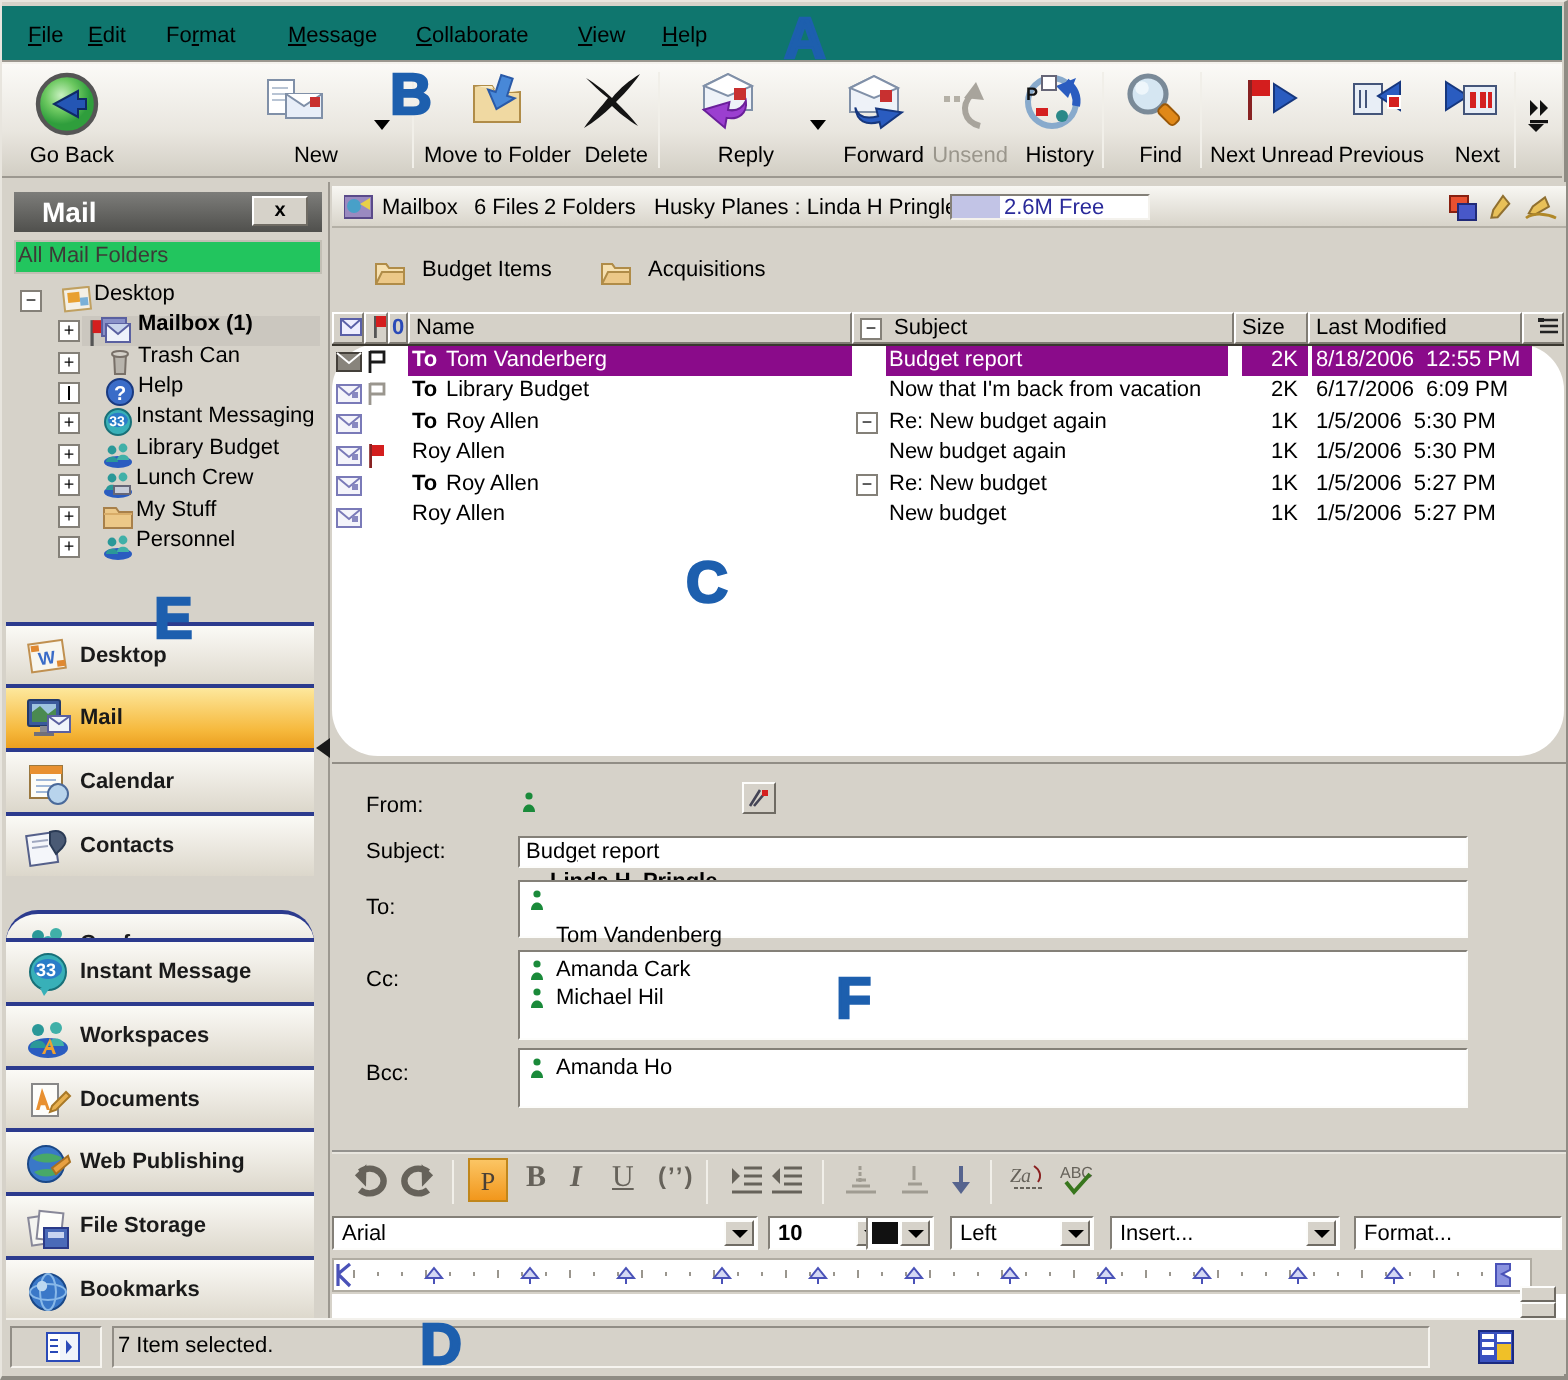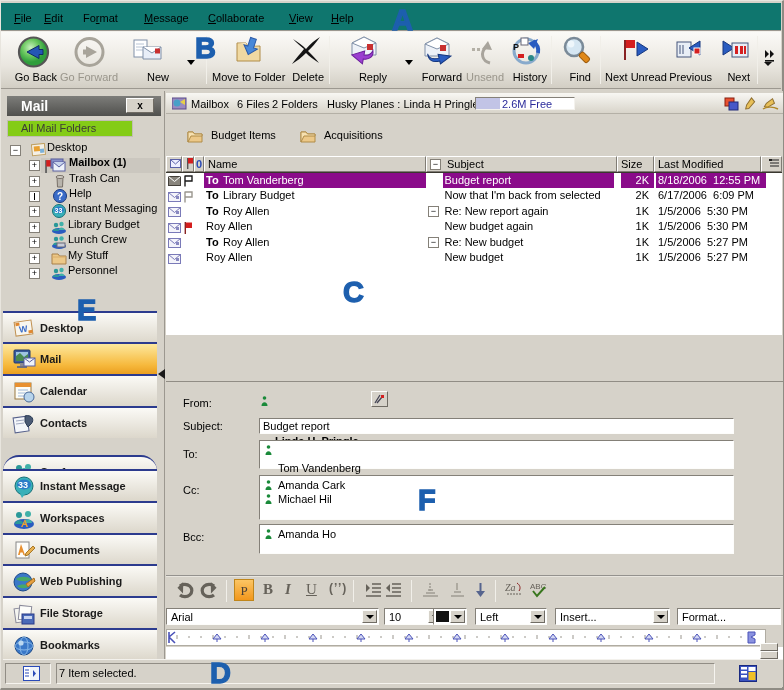--- a/index.html
+++ b/index.html
@@ -22,42 +22,42 @@
 .tbtn.dis .lbl { color:#9a968c; }
 .tsep { position:absolute; top:4px; width:1px; height:48px; background:#a8a49a; border-right:1px solid #f1efe9; }
 .dd { position:absolute; width:0; height:0; border-left:4px solid transparent; border-right:4px solid transparent; border-top:5px solid #000; }
 
 #sidebar { position:absolute; left:2px; top:90px; width:162px; height:568px; background:#d6d2c9; border-right:1px solid #9c9890; }
 #mailhdr { position:absolute; left:4px; top:5px; width:154px; height:20px;
   background:linear-gradient(#7d7d7a,#50504d); color:#fff; font-weight:bold; font-size:14px; }
 #mailhdr span { position:absolute; left:14px; top:2px; }
 #mailx { position:absolute; right:7px; top:2px; width:28px; height:15px; background:#d6d2c9;
   border:1px solid; border-color:#fff #6f6b63 #6f6b63 #fff; color:#000; font-weight:bold; font-size:10px; text-align:center; line-height:13px; }
-#allmail { position:absolute; left:4px; top:29px; width:126px; height:17px; background:#84cc16;
-  border:1px solid #c2beb4; color:#3c3a36; line-height:15px; padding-left:13px; }
+#allmail { position:absolute; left:4px; top:29px; width:154px; height:17px; background:#22c55e;
+  border:1px solid #c2beb4; color:#3c3a36; line-height:15px; padding-left:1px; }
 .trow { position:absolute; left:0; height:15px; color:#000; }
 .pm { position:absolute; width:11px; height:11px; background:#fff; border:1px solid #848078; color:#000;
   font-size:9px; line-height:9px; text-align:center; }
 .ticon { position:absolute; width:16px; height:14px; }
 .tlabel { position:absolute; white-space:nowrap; margin-top:-3px; }
 
 .nav { position:absolute; left:0px; width:154px; height:32px; background:linear-gradient(#fbfaf6,#dcd7cb);
   border-top:2px solid #2c3b8e; }
 .nav .nlbl { position:absolute; left:37px; top:9px; font-weight:bold; color:#1a1a1a; }
 .nav .nicon { position:absolute; left:9px; top:4px; width:24px; height:24px; }
 .nav.sel { background:linear-gradient(#fde89d,#f6b93d 70%,#eb9f1f); }
 
 #main { position:absolute; left:165px; top:90px; width:617px; height:568px; background:#d6d2c9; }
 #mainhdr { position:absolute; left:0; top:2px; width:617px; height:21px;
   background:linear-gradient(#f8f7f3,#d8d4ca); border-bottom:1px solid #b4b0a6; color:#000; }
 #tabs { position:absolute; left:0; top:23px; width:617px; height:39px; }
 #listhdr { position:absolute; left:0; top:65px; width:616px; height:16px; background:#d5d1c8; }
 .hcell { position:absolute; top:0; height:16px; background:#d5d1c8; border:1px solid; border-color:#fff #807c74 #807c74 #fff;
   line-height:14px; padding-left:3px; overflow:hidden; }
-#list { position:absolute; left:0; top:81px; width:616px; height:163px; background:#fff; }
+#list { position:absolute; left:0; top:81px; width:616px; height:206px; background:#fff;border-radius:23px; }
 #list:before { content:""; position:absolute; left:0; top:0; width:616px; height:1px; background:#3a372f; }
 .lrow { position:absolute; left:0; width:616px; height:15px; }
 .sel-cell { position:absolute; top:0; height:15px; background:#8a0b8a; color:#fff; }
 .rtxt { position:absolute; top:0.5px; white-space:nowrap; }
 #detail { position:absolute; left:0; top:290px; width:617px; height:278px; background:#d6d2c9; border-top:1px solid #918d85; }
 .flabel { position:absolute; left:17px; color:#000; }
 .field { position:absolute; left:93px; width:475px; background:#fff; border:1px solid; border-color:#848078 #fdfdfb #fdfdfb #848078; }
 .person { display:inline-block; width:7px; height:10px; position:absolute; }
 
 #fmtbar { position:absolute; left:0; top:484px; width:617px; height:29px; border-top:2px groove #e8e5de; background:#d6d2c9; }
@@ -97,27 +97,20 @@
             <radialGradient id="gb" cx="40%" cy="35%">
               <stop offset="0%" stop-color="#c8f0c0"></stop>
               <stop offset="55%" stop-color="#6cc860"></stop>
               <stop offset="100%" stop-color="#2f9e3c"></stop>
             </radialGradient>
           </defs>
           <circle cx="16.5" cy="17" r="14.5" fill="url(#gb)" stroke="#555" stroke-width="2.2"></circle>
           <path d="M22 10.5 L10 17 L22 23.5 L22 19.5 L26 19.5 L26 14.5 L22 14.5 Z" fill="#2456b4" stroke="#0f2a66" stroke-width="1"></path>
         </svg>
       <span class="lbl">Go Back</span>
-    </div>
-    <div class="tbtn dis" style="left:59px; width:58px;">
-      <svg width="33" height="33" viewBox="0 0 33 33">
-          <circle cx="16.5" cy="17" r="13.5" fill="none" stroke="#a8a49a" stroke-width="3"></circle>
-          <path d="M13 11 L24 17 L13 23 L13 19.5 L10 19.5 L10 14.5 L13 14.5 Z" fill="#a8a49a"></path>
-        </svg>
-      <span class="lbl">Go Forward</span>
     </div>
     <div class="tbtn" style="left:126px; width:42px;">
       <svg width="34" height="33" viewBox="0 0 34 33">
           <rect x="3" y="5" width="13" height="17" fill="#fff" stroke="#8090a8"></rect>
           <line x1="5" y1="9" x2="13" y2="9" stroke="#b8c4d4"></line>
           <line x1="5" y1="12" x2="13" y2="12" stroke="#b8c4d4"></line>
           <line x1="5" y1="15" x2="13" y2="15" stroke="#b8c4d4"></line>
           <path d="M12 12 L30 12 L30 24 L12 24 Z" fill="#e8eef8" stroke="#8090a8"></path>
           <path d="M12 12 L21 18 L30 12" fill="#fff" stroke="#8090a8"></path>
           <rect x="24" y="13.5" width="5" height="5" fill="#c83030"></rect>
@@ -520,35 +513,35 @@
         <svg class="abs" style="left:2px; top:3px;" width="13" height="10" viewBox="0 0 13 10">
             <rect x="0.5" y="0.5" width="12" height="9" fill="#f4f4fa" stroke="#7a7ab8"></rect>
             <path d="M0.5 0.5 L6.5 5.5 L12.5 0.5" fill="none" stroke="#7a7ab8"></path>
             <rect x="8" y="4" width="3" height="3" fill="#8888c0"></rect>
           </svg>
         <svg class="abs" style="left:18px; top:2px;" width="9" height="12" viewBox="0 0 9 12">
             <path d="M1 0.5 L1 11.5 M1 1 L8 1 L8 6 L1 6" fill="none" stroke="#9a968e" stroke-width="1.4"></path>
           </svg>
         <span class="rtxt" style="left:40px; font-weight:bold;">To</span>
         <span class="rtxt" style="left:57px;">Library Budget</span>
-        <span class="rtxt" style="left:278.5px;">Now that I'm back from selected</span>
+        <span class="rtxt" style="left:278.5px;">Now that I'm back from vacation</span>
         <span class="rtxt" style="left:455px; width:28px; text-align:right;">2K</span>
         <span class="rtxt" style="left:492px;">6/17/2006&nbsp; 6:09 PM</span>
       </div>
 
       <div class="lrow" style="top:32px;">
         <svg class="abs" style="left:2px; top:3px;" width="13" height="10" viewBox="0 0 13 10">
             <rect x="0.5" y="0.5" width="12" height="9" fill="#f4f4fa" stroke="#7a7ab8"></rect>
             <path d="M0.5 0.5 L6.5 5.5 L12.5 0.5" fill="none" stroke="#7a7ab8"></path>
             <rect x="8" y="4" width="3" height="3" fill="#8888c0"></rect>
           </svg>
         <span class="rtxt" style="left:40px; font-weight:bold;">To</span>
         <span class="rtxt" style="left:57px;">Roy Allen</span>
         <span class="pm" style="left:262px; top:2px;">−</span>
-        <span class="rtxt" style="left:278.5px;">Re: New report again</span>
+        <span class="rtxt" style="left:278.5px;">Re: New budget again</span>
         <span class="rtxt" style="left:455px; width:28px; text-align:right;">1K</span>
         <span class="rtxt" style="left:492px;">1/5/2006&nbsp; 5:30 PM</span>
       </div>
 
       <div class="lrow" style="top:47.5px;">
         <svg class="abs" style="left:2px; top:3px;" width="13" height="10" viewBox="0 0 13 10">
             <rect x="0.5" y="0.5" width="12" height="9" fill="#f4f4fa" stroke="#7a7ab8"></rect>
             <path d="M0.5 0.5 L6.5 5.5 L12.5 0.5" fill="none" stroke="#7a7ab8"></path>
             <rect x="8" y="4" width="3" height="3" fill="#8888c0"></rect>
           </svg>
@@ -679,21 +672,21 @@
       <svg class="abs" style="left:364px; top:4px;" width="17" height="18" viewBox="0 0 17 18">
           <text x="0" y="8" font-size="8" fill="#66625a" font-family="Liberation Sans">ABC</text>
           <path d="M3 10 L7 15 L15 6" fill="none" stroke="#38761d" stroke-width="2"></path>
         </svg>
     </div>
     <div id="combos">
       <div class="combo" style="left:0px; width:213px;">
           <span class="ctext">Arial</span>
           <div class="cbtn"></div>
         </div>
-      <div class="combo" style="left:218px; width:61px;">
+      <div class="combo" style="left:218px; width:61px;font-weight:bold;">
           <span class="ctext">10</span>
           <div class="cbtn"></div>
         </div>
       <div class="combo" style="left:267px; width:34px;">
           <div class="abs" style="left:2px; top:2px; width:13px; height:11px; background:#111;"></div>
           <div class="cbtn"></div>
         </div>
       <div class="combo" style="left:309px; width:72px;">
           <span class="ctext">Left</span>
           <div class="cbtn"></div>

